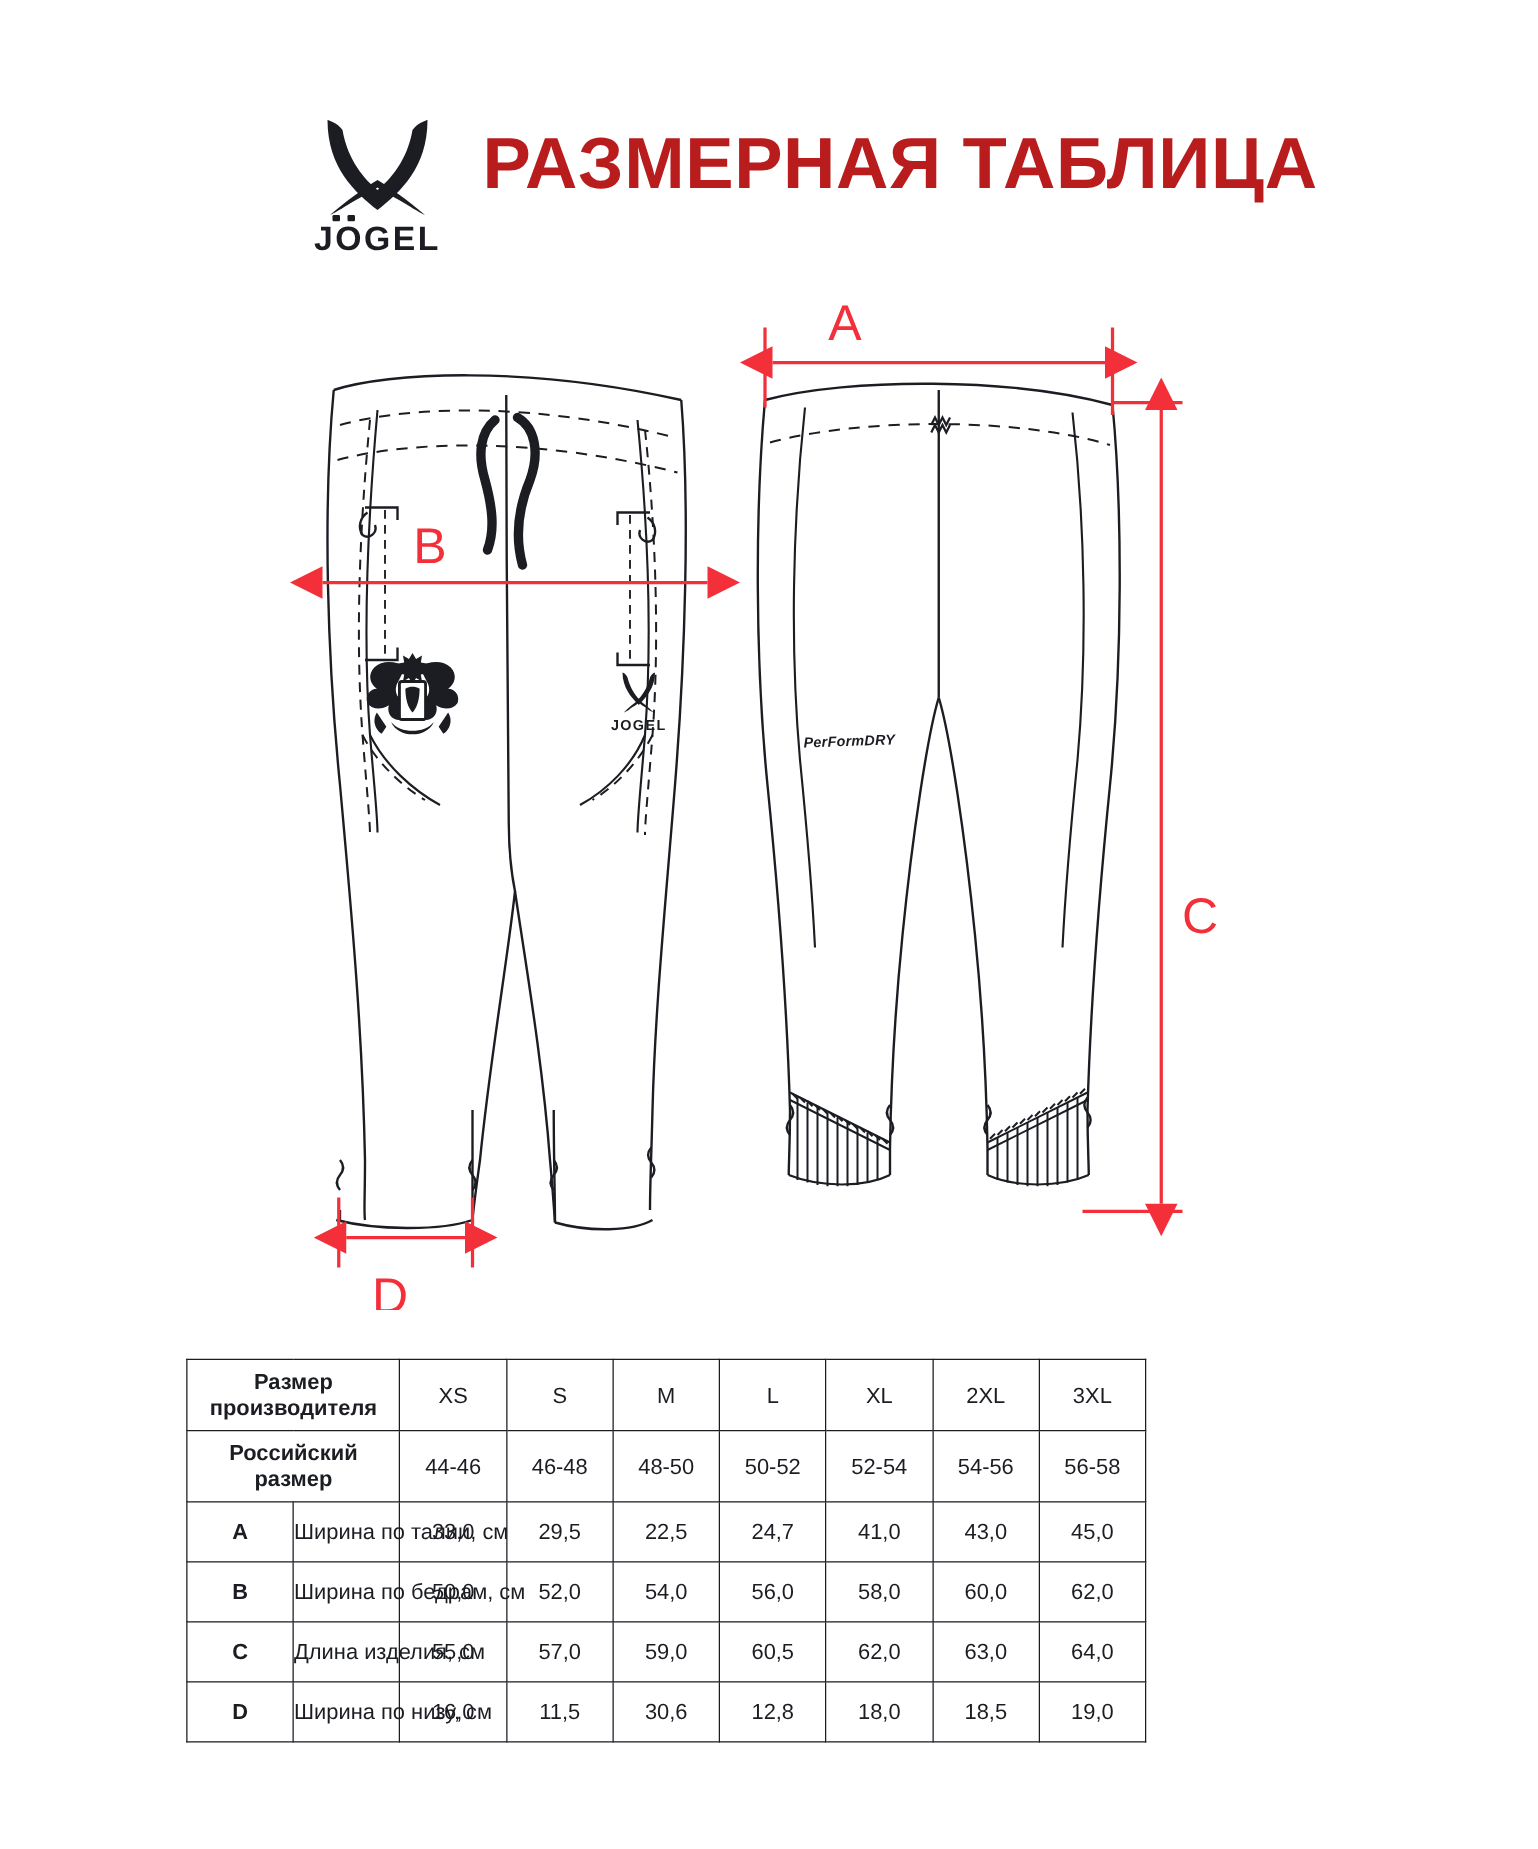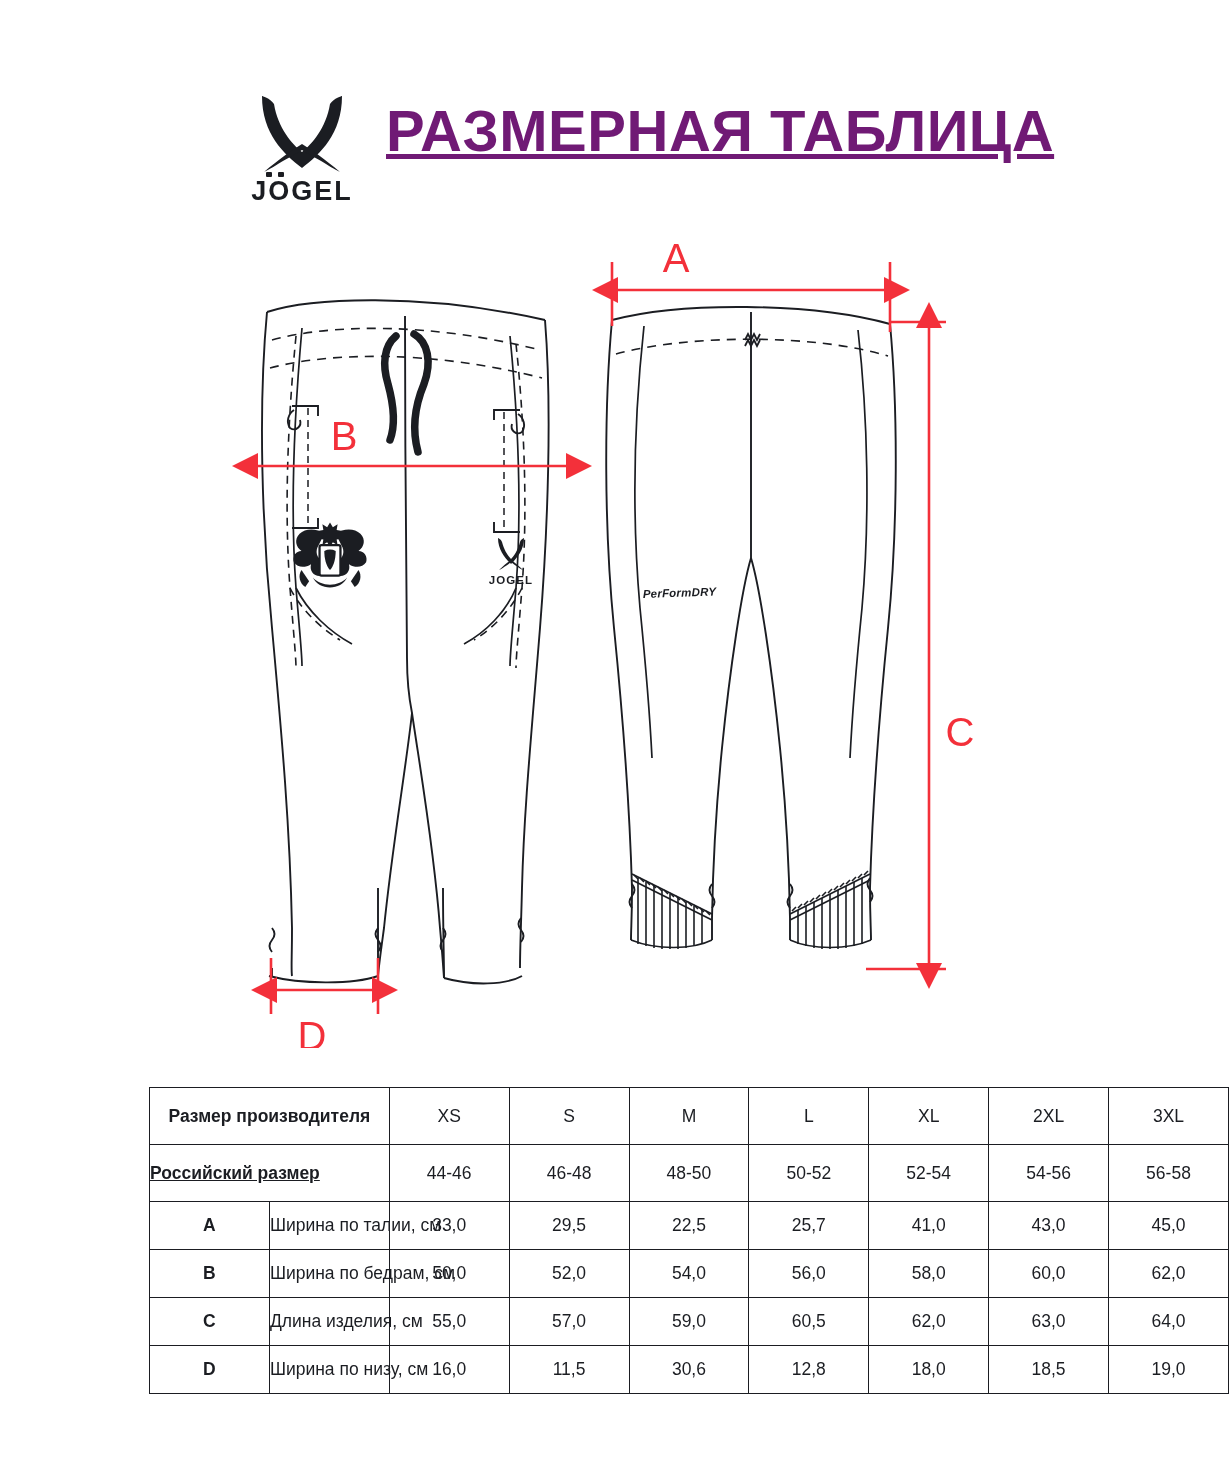--- a/index.html
+++ b/index.html
@@ -31,66 +31,64 @@
     width: 140px;
     height: 120px;
   }
   #page-title {
     position: absolute;
     left: 386px;
     top: 22px;
     font-size: 58px;
     font-weight: bold;
     letter-spacing: 0.5px;
-    color: #701a75;
+    color: #b91c1c;
     white-space: nowrap;
     line-height: 66px;
-    text-decoration: underline;
   }
 
   
   #tech-drawing {
     position: absolute;
     left: 0;
     top: 228px;
     width: 1230px;
     height: 820px;
   }
 
   
   #size-table-wrap {
     position: absolute;
     left: 149px;
     top: 1087px;
     width: 932px;
   }
   table.size-table {
     border-collapse: collapse;
-    width: 1080px;
+    width: 768px;
     table-layout: fixed;
   }
   table.size-table td {
     border: 1.5px solid #1b1d22;
     text-align: center;
     vertical-align: middle;
     font-size: 17.5px;
     color: #1b1d22;
     height: 44px;
     padding: 0;
   }
   td.head-label {
     font-weight: bold;
     font-size: 19px;
     text-align: left;
     padding-left: 22px;
   }
   td.head-label.centered {
-    text-align: left;
+    text-align: center;
     padding-left: 0;
-    text-decoration: underline;
   }
   td.head-size {
     font-size: 19px;
   }
   td.ru-size {
     font-size: 18px;
   }
   td.row-letter {
     font-weight: bold;
     font-size: 19px;
@@ -363,21 +361,21 @@
         <td class="ru-size">54-56</td>
         <td class="ru-size">56-58</td>
       </tr>
 
       <tr class="data">
         <td class="row-letter">A</td>
         <td class="row-desc">Ширина по талии, см</td>
         <td>33,0</td>
         <td>29,5</td>
         <td>22,5</td>
-        <td>25,7</td>
+        <td>24,7</td>
         <td>41,0</td>
         <td>43,0</td>
         <td>45,0</td>
       </tr>
 
       <tr class="data">
         <td class="row-letter">B</td>
         <td class="row-desc">Ширина по бедрам, см</td>
         <td>50,0</td>
         <td>52,0</td>

